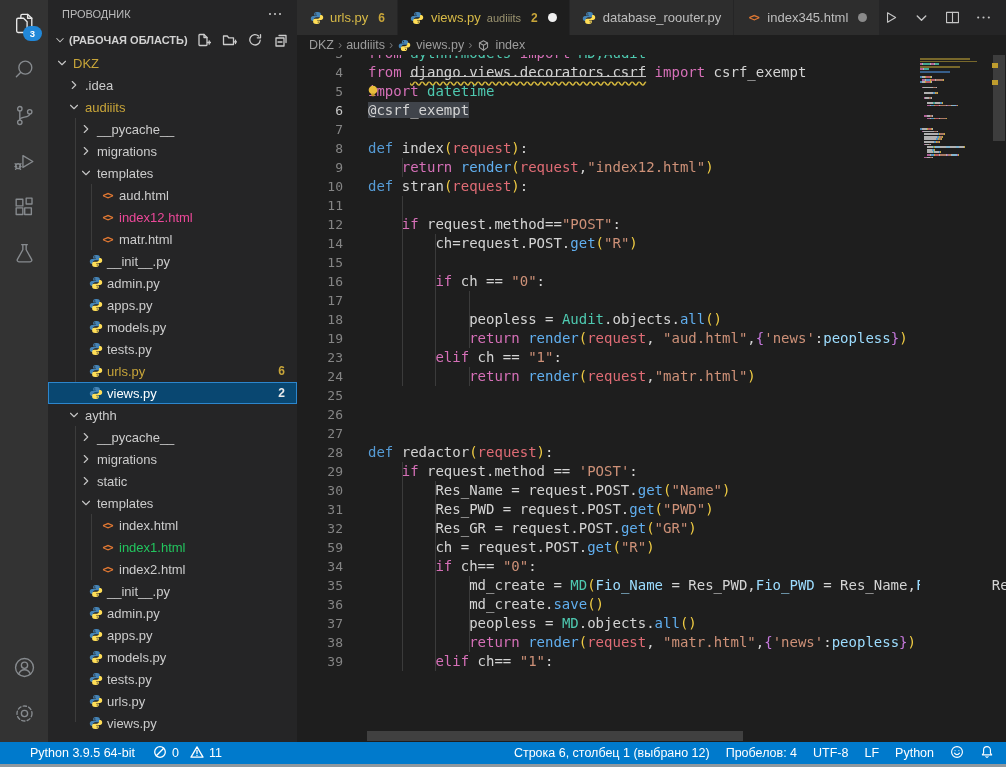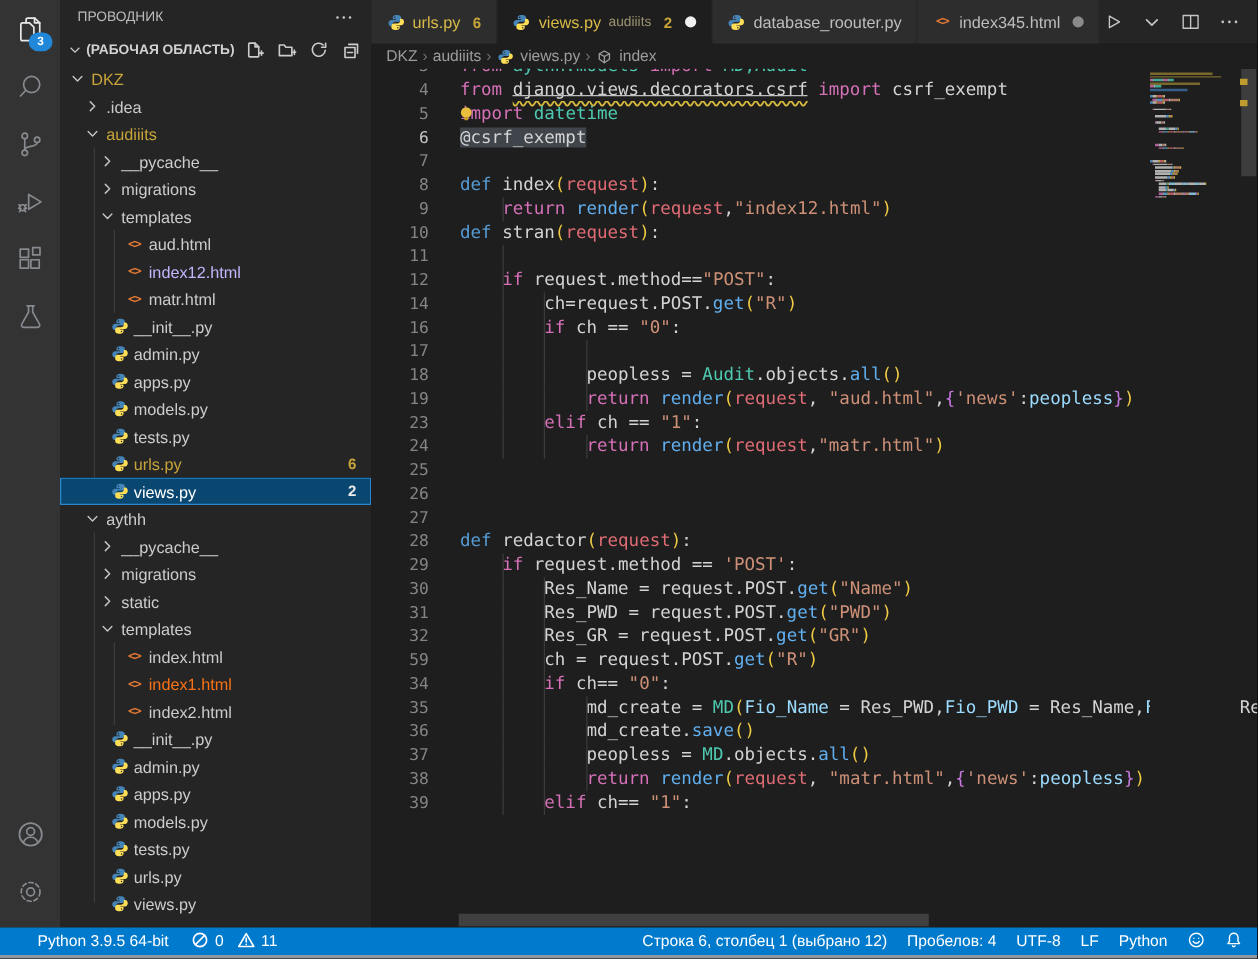--- a/index.html
+++ b/index.html
@@ -267,21 +267,21 @@
           <div class="row" style="padding-left: 52px;">
             <span class="fico">
               <span class="htmlico">&lt;&gt;</span>
             </span>
             <span class="lbl" style="color: rgb(204, 204, 204);">aud.html</span>
           </div>
           <div class="row" style="padding-left: 52px;">
             <span class="fico">
               <span class="htmlico">&lt;&gt;</span>
             </span>
-            <span class="lbl" style="color: #c4b5fd;">index12.html</span>
+            <span class="lbl" style="color: #ec4899;">index12.html</span>
           </div>
           <div class="row" style="padding-left: 52px;">
             <span class="fico">
               <span class="htmlico">&lt;&gt;</span>
             </span>
             <span class="lbl" style="color: rgb(204, 204, 204);">matr.html</span>
           </div>
           <div class="row" style="padding-left: 40px;">
             <span class="fico">
               <svg viewBox="0 0 16 16">
@@ -390,21 +390,21 @@
           <div class="row" style="padding-left: 52px;">
             <span class="fico">
               <span class="htmlico">&lt;&gt;</span>
             </span>
             <span class="lbl" style="color: rgb(204, 204, 204);">index.html</span>
           </div>
           <div class="row" style="padding-left: 52px;">
             <span class="fico">
               <span class="htmlico">&lt;&gt;</span>
             </span>
-            <span class="lbl" style="color: #f97316; text-align: right;">index1.html</span>
+            <span class="lbl" style="color: #22c55e; text-align: right;">index1.html</span>
           </div>
           <div class="row" style="padding-left: 52px;">
             <span class="fico">
               <span class="htmlico">&lt;&gt;</span>
             </span>
             <span class="lbl" style="color: rgb(204, 204, 204);">index2.html</span>
           </div>
           <div class="row" style="padding-left: 40px;">
             <span class="fico">
               <svg viewBox="0 0 16 16">
@@ -609,20 +609,24 @@
               <span class="num">11</span>
               <span class="code"><span class="guide" style="left: 4ch;"></span></span>
             </div>
             <div class="line">
               <span class="num">12</span>
               <span class="code"><span class="guide" style="left: 4ch;"></span><span class="tok tok-pln" style="color: rgb(212, 212, 212);">    </span><span class="tok tok-kw" style="color: rgb(214, 112, 184);">if</span><span class="tok tok-pln" style="color: rgb(212, 212, 212);"> request.method==</span><span class="tok tok-str" style="color: rgb(206, 145, 120);">"POST"</span><span class="tok tok-pln" style="color: rgb(212, 212, 212);">:</span></span>
             </div>
             <div class="line">
               <span class="num">14</span>
               <span class="code"><span class="guide" style="left: 4ch;"></span><span class="guide" style="left: 8ch;"></span><span class="tok tok-pln" style="color: rgb(212, 212, 212);">        ch=request.POST.</span><span class="tok tok-call" style="color: rgb(97, 175, 239);">get</span><span class="tok tok-p1" style="color: rgb(239, 203, 67);">(</span><span class="tok tok-str" style="color: rgb(206, 145, 120);">"R"</span><span class="tok tok-p1" style="color: rgb(239, 203, 67);">)</span></span>
+            </div>
+            <div class="line">
+              <span class="num">15</span>
+              <span class="code"><span class="guide" style="left: 4ch;"></span><span class="guide" style="left: 8ch;"></span></span>
             </div>
             <div class="line">
               <span class="num">16</span>
               <span class="code"><span class="guide" style="left: 4ch;"></span><span class="guide" style="left: 8ch;"></span><span class="tok tok-pln" style="color: rgb(212, 212, 212);">        </span><span class="tok tok-kw" style="color: rgb(214, 112, 184);">if</span><span class="tok tok-pln" style="color: rgb(212, 212, 212);"> ch == </span><span class="tok tok-str" style="color: rgb(206, 145, 120);">"0"</span><span class="tok tok-pln" style="color: rgb(212, 212, 212);">:</span></span>
             </div>
             <div class="line">
               <span class="num">17</span>
               <span class="code"><span class="guide" style="left: 4ch;"></span><span class="guide" style="left: 8ch;"></span><span class="guide" style="left: 12ch;"></span></span>
             </div>
             <div class="line">

